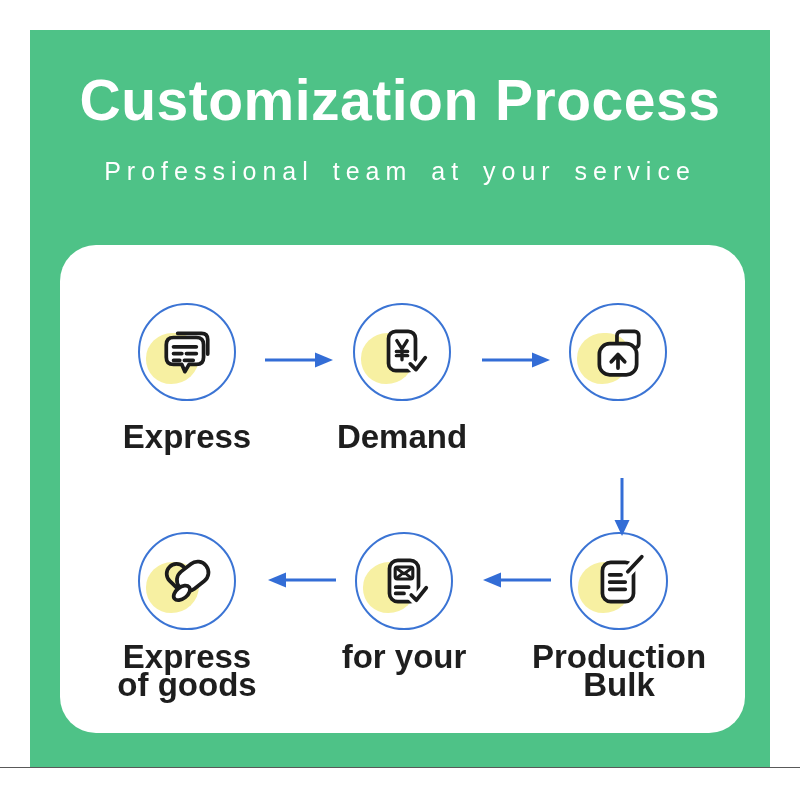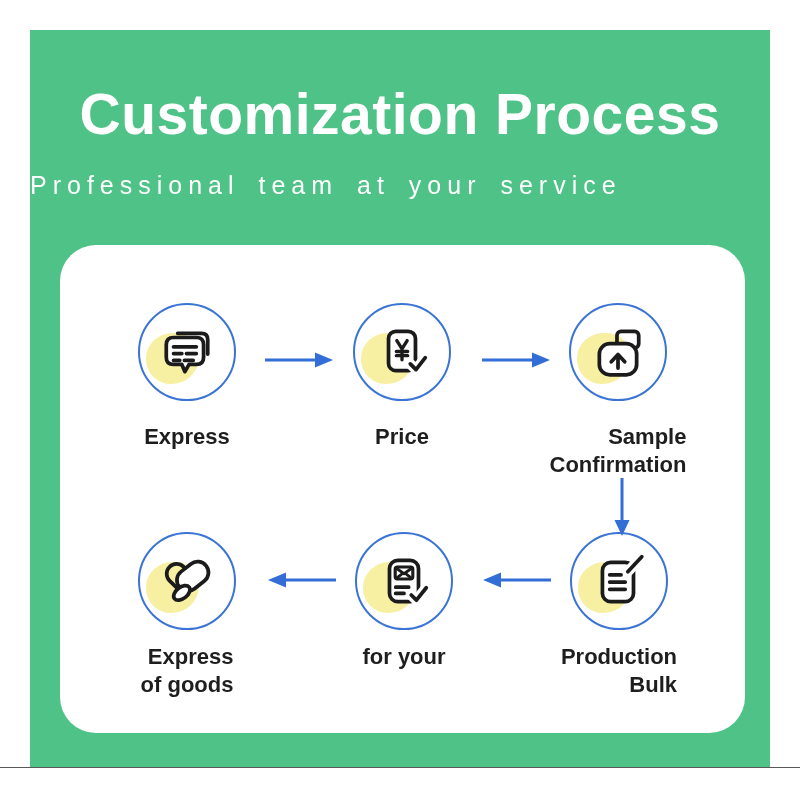--- a/index.html
+++ b/index.html
@@ -9,44 +9,44 @@
   }
   .panel{
     position:absolute;left:30px;top:30px;width:740px;height:737px;
     background:var(--panel-green,#4EC287);
   }
   .hairline{
     position:absolute;left:0;top:767px;width:800px;height:1px;
     background:rgba(60,60,60,.85);
   }
   .title{
-    margin:0;padding-top:56px;text-align:center;color:#ffffff;
+    margin:0;padding-top:42px;text-align:center;color:#ffffff;
     font-size:57px;font-weight:700;letter-spacing:.5px;line-height:1;
   }
   .subtitle{
-    margin-top:30px;color:#ffffff;font-size:25px;
+    margin-top:30px;text-align:center;color:#ffffff;font-size:25px;
     font-weight:400;letter-spacing:6px;word-spacing:6px;line-height:1;
   }
   .card{
     position:absolute;left:30px;top:215px;width:685px;height:488px;
     background:#ffffff;border-radius:36px;
   }
   .step{position:absolute;width:170px;display:flex;flex-direction:column;align-items:center;}
   .circle{
     position:relative;width:98px;height:98px;box-sizing:border-box;background:#fff;
     border:2px solid var(--circle-border,#3B74D4);border-radius:50%;
     display:flex;align-items:center;justify-content:center;
   }
   .blob{
     position:absolute;left:6px;top:28px;width:53px;height:51px;
     background:var(--highlight-yellow,#F7F0A2);border-radius:52% 46% 55% 50%;
   }
   .icon{position:relative;display:block;}
   .label{
-    margin-top:22px;text-align:right;font-size:22px;font-weight:700;
+    margin-top:22px;text-align:center;font-size:33px;font-weight:700;
     color:var(--label-text,#1E1E1E);line-height:28px;white-space:nowrap;
   }
   .step--r2 .label{margin-top:13px;}
   #step-express{left:42px;top:58px;}
   #step-price{left:257px;top:58px;}
   #step-sample{left:473px;top:58px;}
   #step-bulk{left:474px;top:287px;}
   #step-payment{left:259px;top:287px;}
   #step-delivery{left:42px;top:287px;}
   .arrow{position:absolute;}
@@ -87,36 +87,32 @@
       <div class="circle">
         <span class="blob"></span>
         <svg class="icon" width="58" height="58" viewBox="0 0 56 56" fill="none" stroke="#1b1b1b" stroke-width="3.6" stroke-linecap="round" stroke-linejoin="round">
           <rect x="15" y="8" width="26" height="38" rx="7" fill="#ffffff"></rect>
           <path d="M23 17 L28 25 L33 17 M28 25 V35.5 M22.5 27.5 H33.5 M22.5 31.5 H33.5" stroke-width="3.2"></path>
           <path d="M36 39.5 L41.5 45 L50.5 33.5" stroke="#ffffff" stroke-width="10"></path>
           <path d="M36 39.5 L41.5 45 L50.5 33.5"></path>
         </svg>
       </div>
       <div class="label">
-        <div>Price</div>
+        <div>Demand</div>
       </div>
     </div>
 
     <div class="step" id="step-sample">
       <div class="circle">
         <span class="blob"></span>
         <svg class="icon" width="58" height="58" viewBox="0 0 56 56" fill="none" stroke="#1b1b1b" stroke-width="3.6" stroke-linecap="round" stroke-linejoin="round">
           <rect x="27" y="8" width="21" height="16" rx="4"></rect>
           <rect x="10" y="20" width="36" height="30" rx="10" fill="#ffffff"></rect>
           <path d="M28 43.5 V31.5 M21.5 37.5 L28 30.5 L34.5 37.5"></path>
         </svg>
-      </div>
-      <div class="label">
-        <div>Sample</div>
-        <div>Confirmation</div>
       </div>
     </div>
 
     <div class="step step--r2" id="step-bulk">
       <div class="circle">
         <span class="blob"></span>
         <svg class="icon" width="58" height="58" viewBox="0 0 56 56" fill="none" stroke="#1b1b1b" stroke-width="3.6" stroke-linecap="round" stroke-linejoin="round">
           <rect x="12" y="10" width="30" height="38" rx="8" fill="#ffffff"></rect>
           <path d="M19 22 H30 M19 29 H34 M19 36 H34"></path>
           <path d="M36.5 19 L50 4.5" stroke="#ffffff" stroke-width="10"></path>

